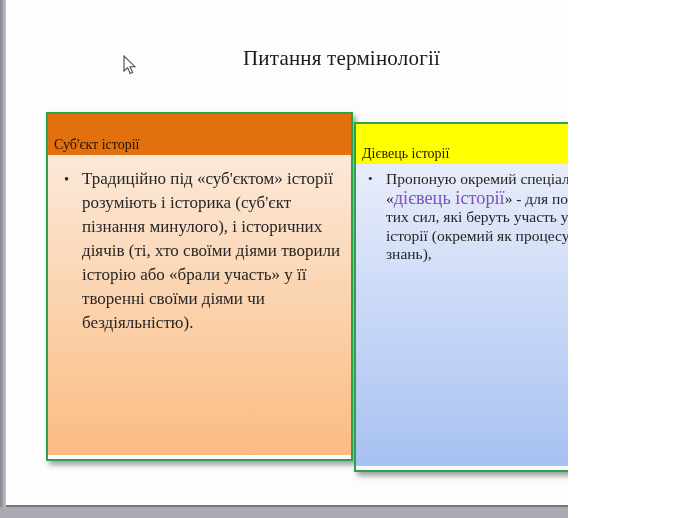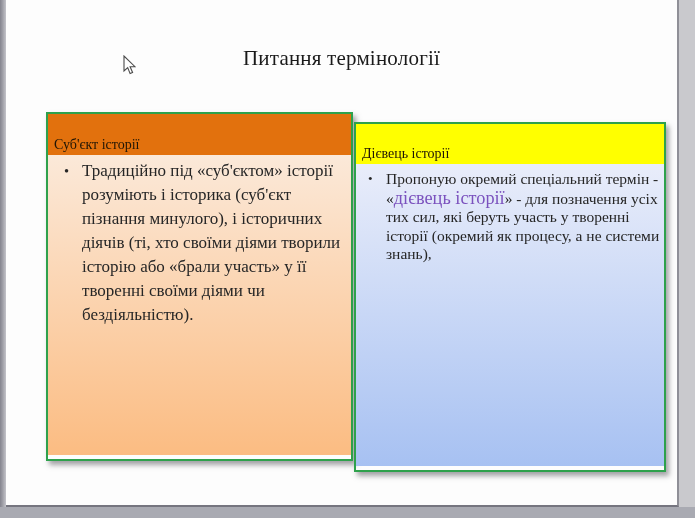--- a/index.html
+++ b/index.html
@@ -1,18 +1,18 @@
 <!DOCTYPE html>
 <html style="--green-border: #2EA14C; --orange-header: #E2710D; --yellow-header: #FFFF00; --left-body-top: #FBE9D9; --left-body-bottom: #FBBC82; --right-body-top: #E9EDFA; --right-body-bottom: #A7C1F2; --text: #262626; --title-text: #1A1A1A; --purple-term: #7B52BE; --red-term: #E11B1B;"><head>
 <meta charset="utf-8">
 <style>
   html,body { margin:0; padding:0; }
   .stage {
     position:relative;
-    width:695px; height:518px;
+    width:568px; height:518px;
     background:#C9C9CD;
     overflow:hidden;
     font-family:"Liberation Serif","DejaVu Serif",serif;
   }
   
   .chrome-left {
     position:absolute; left:0; top:0; width:6px; height:507px;
     background:linear-gradient(90deg,#84848E 0%, #9C9CA4 40%, #C4C4CA 100%);
   }
   .chrome-bottom {
@@ -48,21 +48,21 @@
     padding:0 4px 2px 6px;
     font-size:14px; color:#1F1505;
     box-sizing:border-box;
   }
   .box-left  .box-header { height:41px; background:var(--orange-header,#E2710D); }
   .box-right .box-header { height:40px; background:var(--yellow-header,#FFFF00); }
   .box-body { box-sizing:border-box; }
   .box-left .box-body {
     height:300px;
     background:linear-gradient(180deg,var(--left-body-top,#FBE9D9) 0%,var(--left-body-bottom,#FBBC82) 100%);
-    padding:4px 6px 0 14px;
+    padding:12px 6px 0 14px;
     font-size:17px; line-height:24px; color:var(--text,#262626);
   }
   .box-right .box-body {
     height:302px;
     background:linear-gradient(180deg,var(--right-body-top,#E9EDFA) 0%,var(--right-body-bottom,#A7C1F2) 100%);
     padding:6px 4px 0 10px;
     font-size:15.5px; line-height:18.5px; color:var(--text,#262626);
   }
   .bullet {
     position:relative; padding-left:20px; margin:0 0 2px 0;

